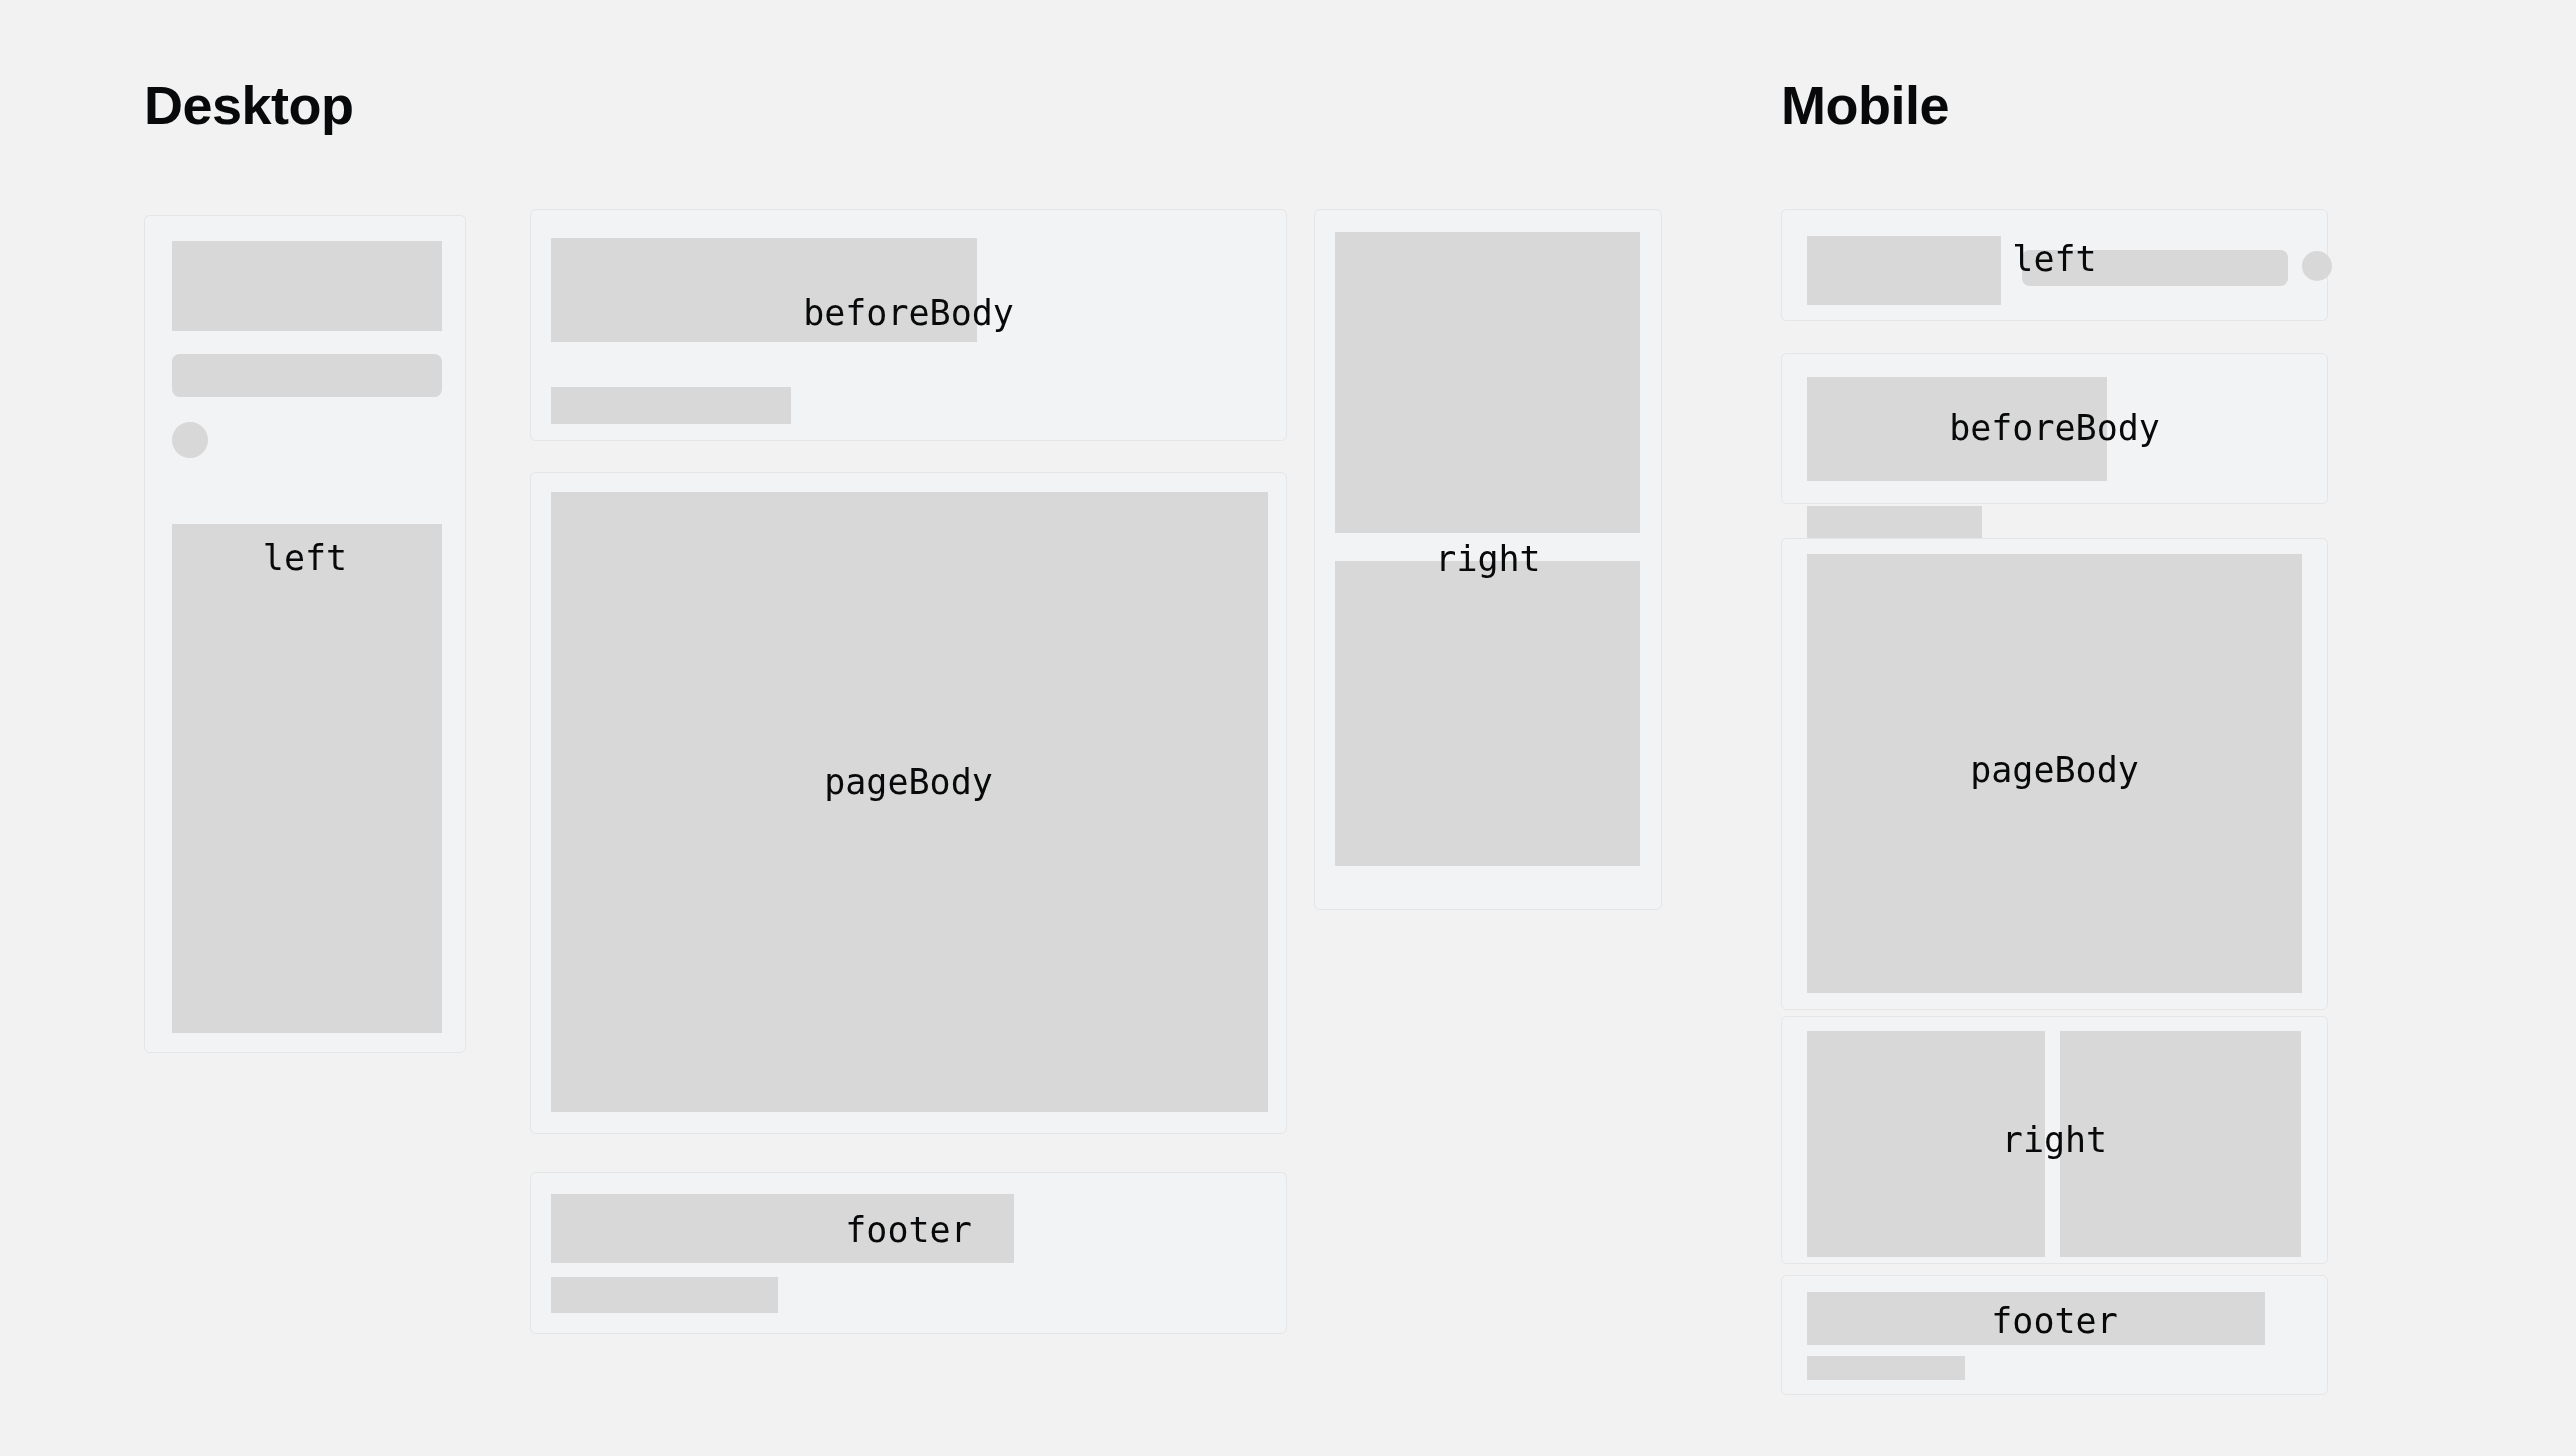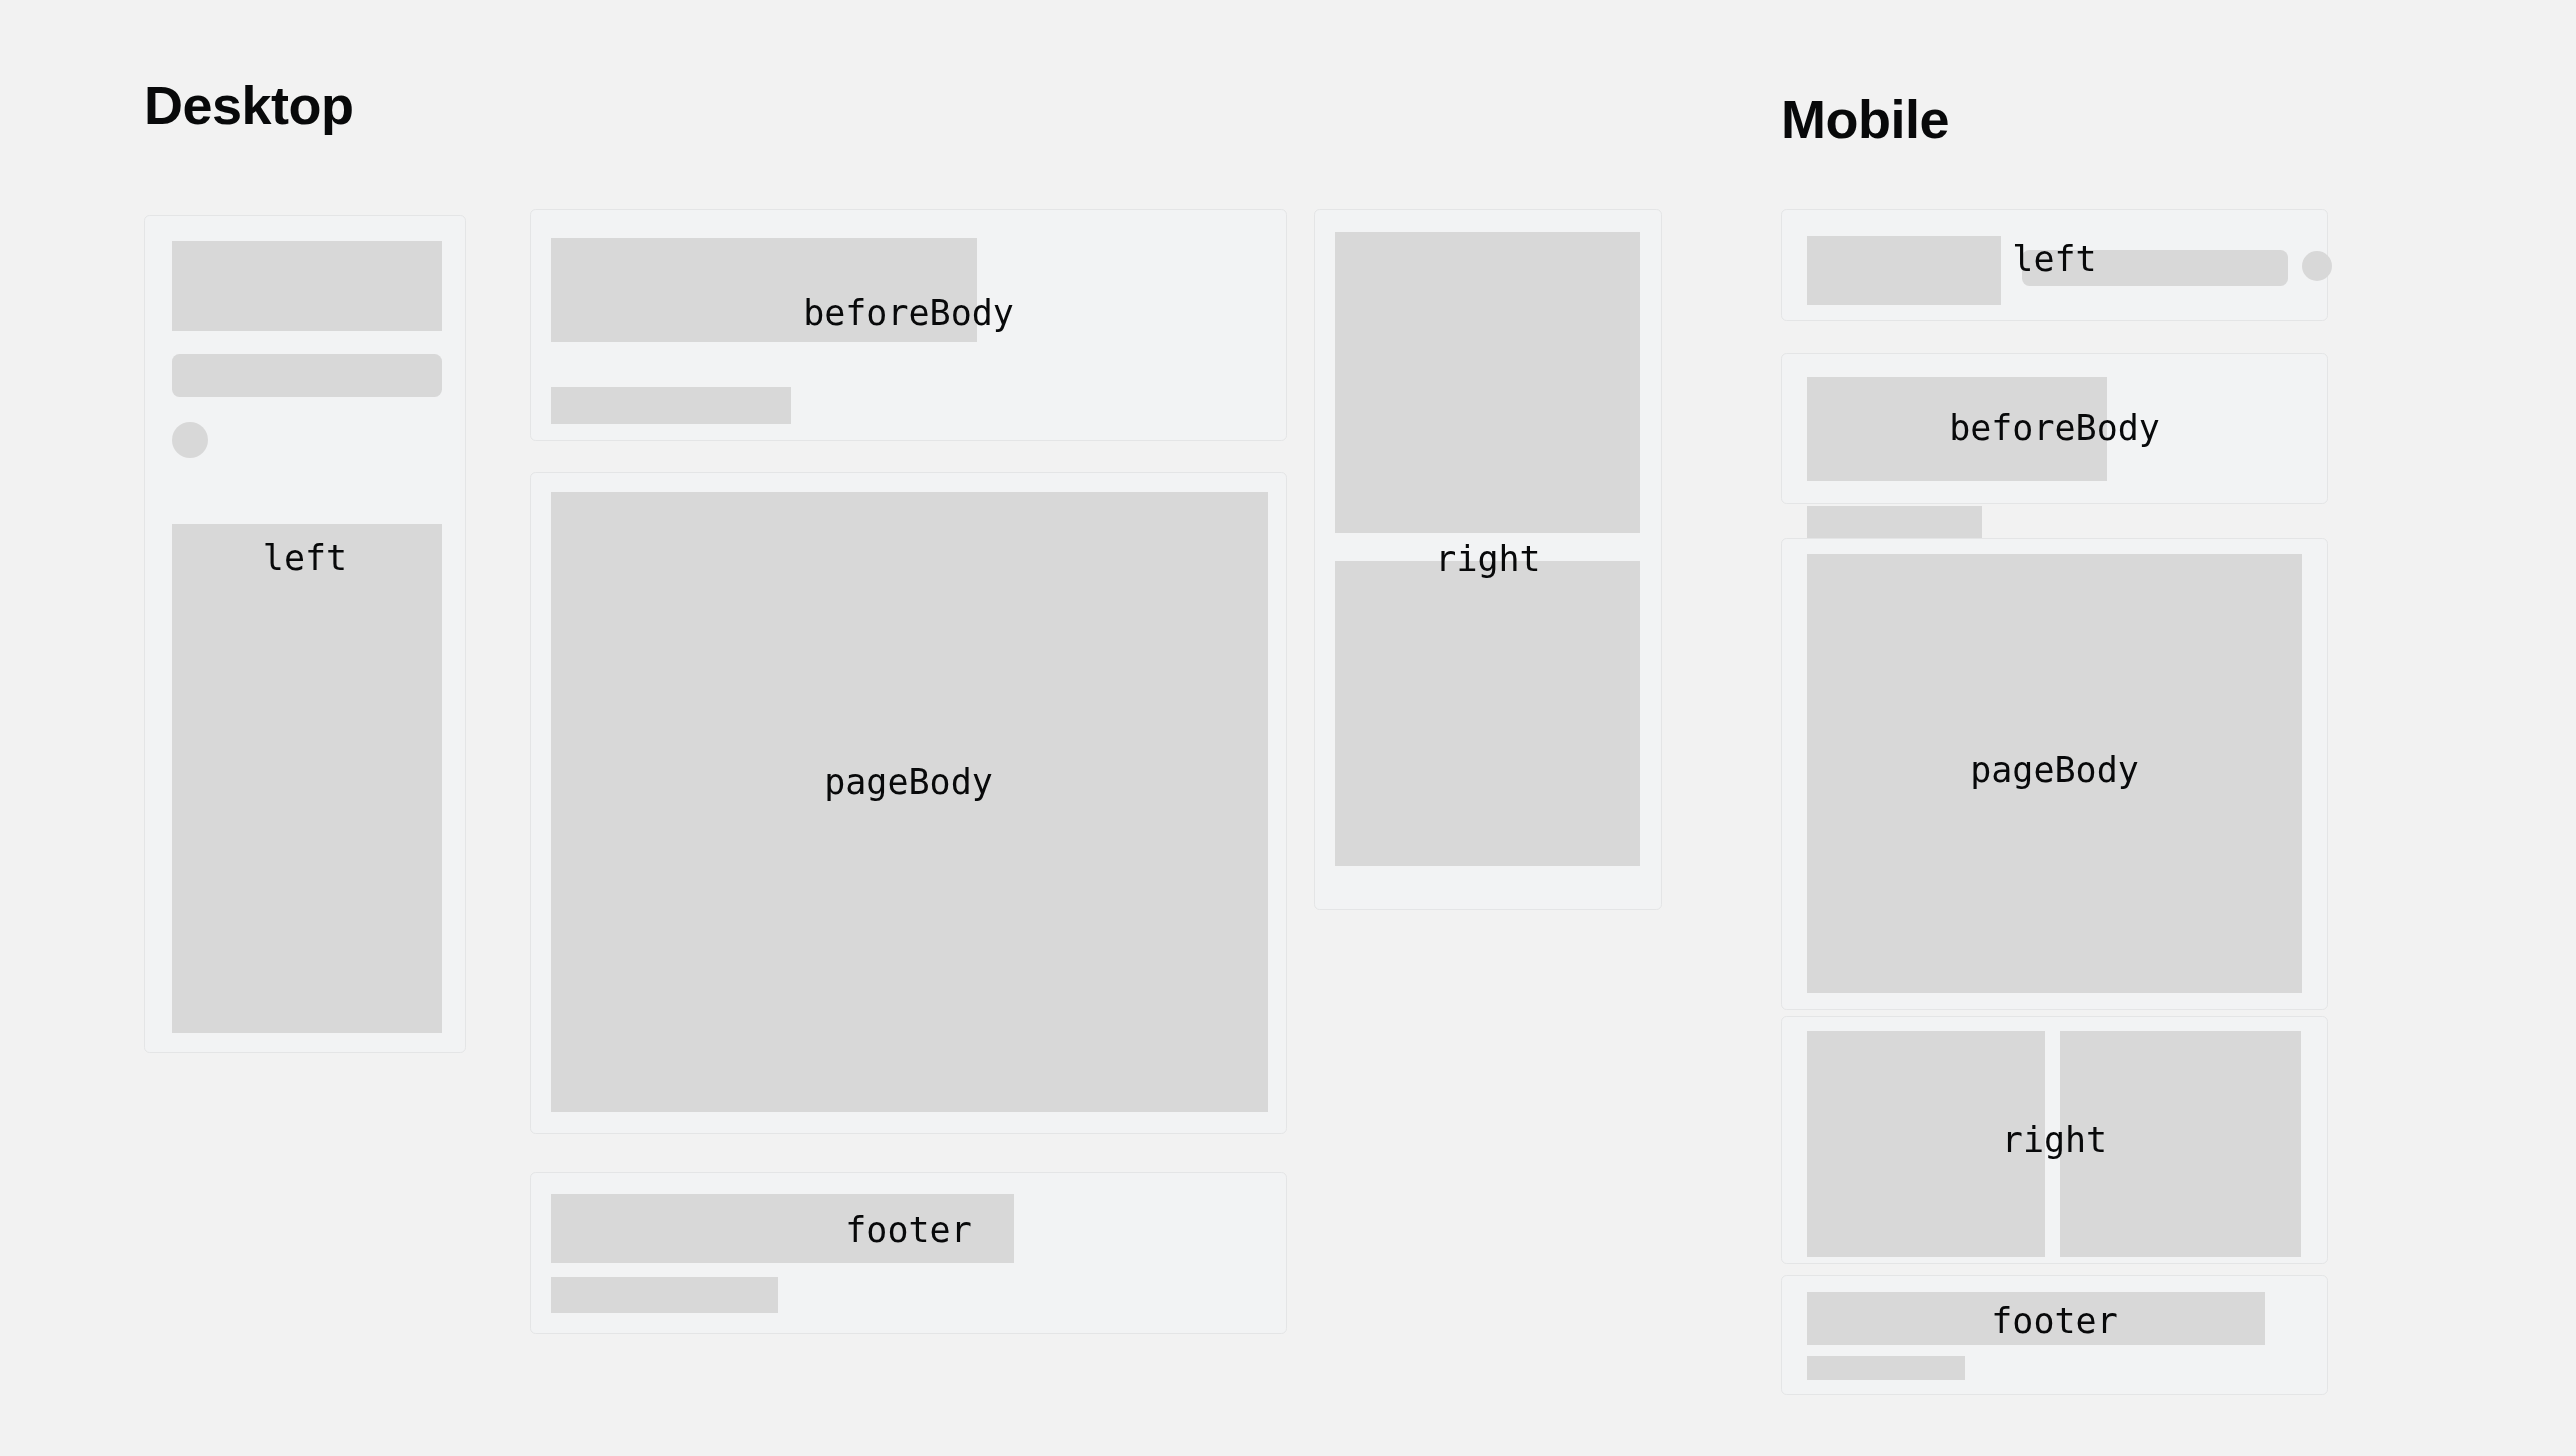--- a/index.html
+++ b/index.html
@@ -24,21 +24,21 @@
     position: absolute;
     font-family: "Liberation Sans", sans-serif;
     font-weight: bold;
     font-size: 54px;
     line-height: 1;
     color: #08090a;
     letter-spacing: -0.5px;
     white-space: nowrap;
   }
   #desktop-title { left: 144px; top: 78px; }
-  #mobile-title  { left: 1781px; top: 92px; }
+  #mobile-title  { left: 1781px; top: 78px; }
 
   
   .panel {
     position: absolute;
     background: #f2f3f4;
     border: 1.9px solid #e4e5e6;
     border-radius: 5.6px;
   }
 
   

